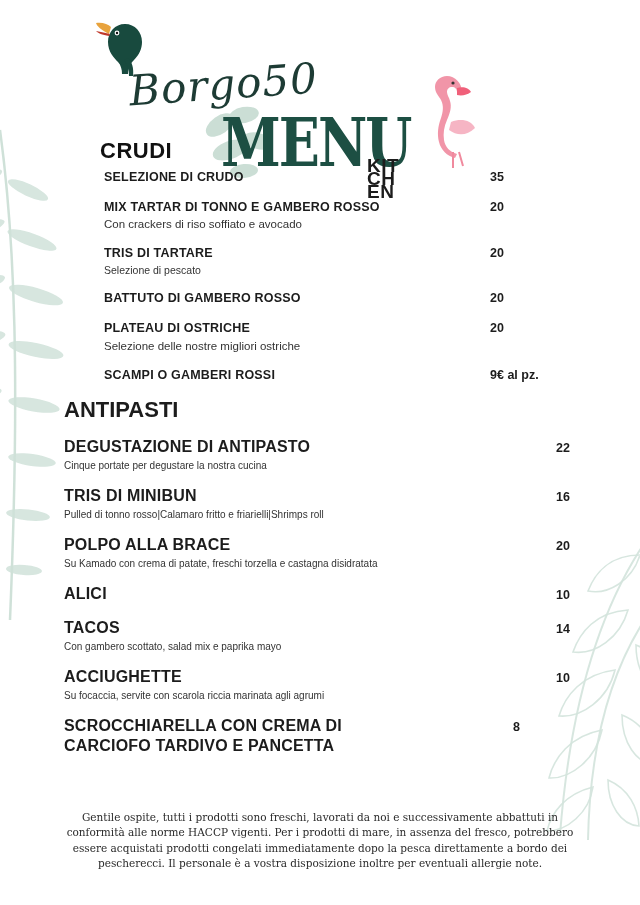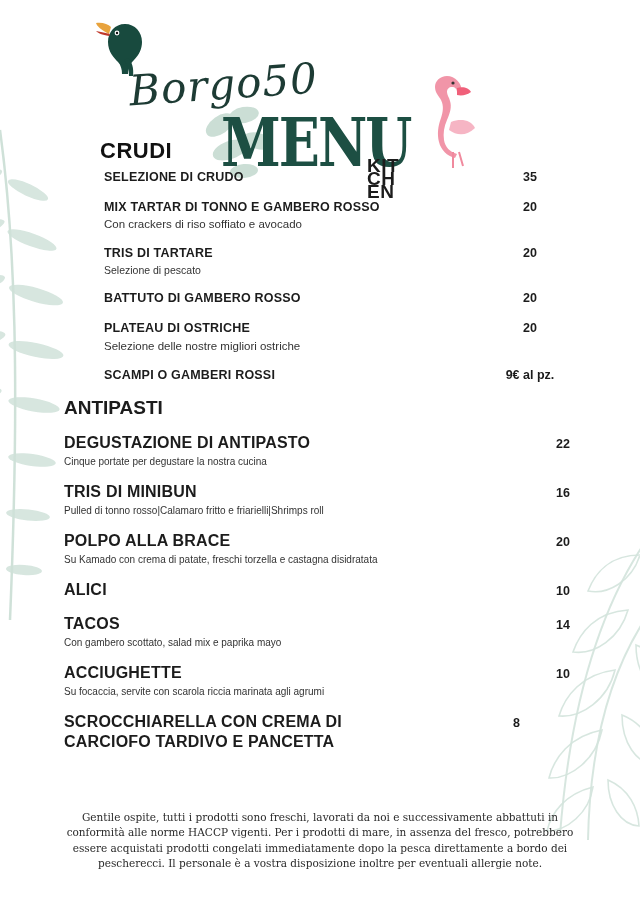--- a/index.html
+++ b/index.html
@@ -150,21 +150,21 @@
     font-size: 12.5px;
     letter-spacing: 0.2px;
     text-transform: uppercase;
     padding-right: 16px;
     line-height: 1.25;
   }
   .item-price {
     flex: 0 0 auto;
     font-weight: bold;
     font-size: 12.5px;
-    text-align: center;
+    text-align: left;
     min-width: 62px;
   }
   .item-desc {
     font-size: 10.5px;
     color: #333;
     margin-top: 2px;
     line-height: 1.3;
   }
   .item-desc.big {
     font-size: 11.5px;
@@ -179,21 +179,21 @@
   }
   .crudi-block .item-name { font-size: 12.5px; }
   .crudi-block .item-price { min-width: 80px; }
 
   .antipasti-block {
     padding-left: -30px;
     margin-left: -36px;
     margin-top: 14px;
   }
   .antipasti-title {
-    font-size: 19px;
+    font-size: 22px;
     font-weight: bold;
     margin: 0 0 14px 0;
   }
   .antipasti-block .item-name { font-size: 16px; }
   .antipasti-block .item-price { min-width: 110px; text-align: right; }
   .antipasti-block .item-desc { font-size: 10px; }
 
   
   .footer-note {
     position: absolute;

